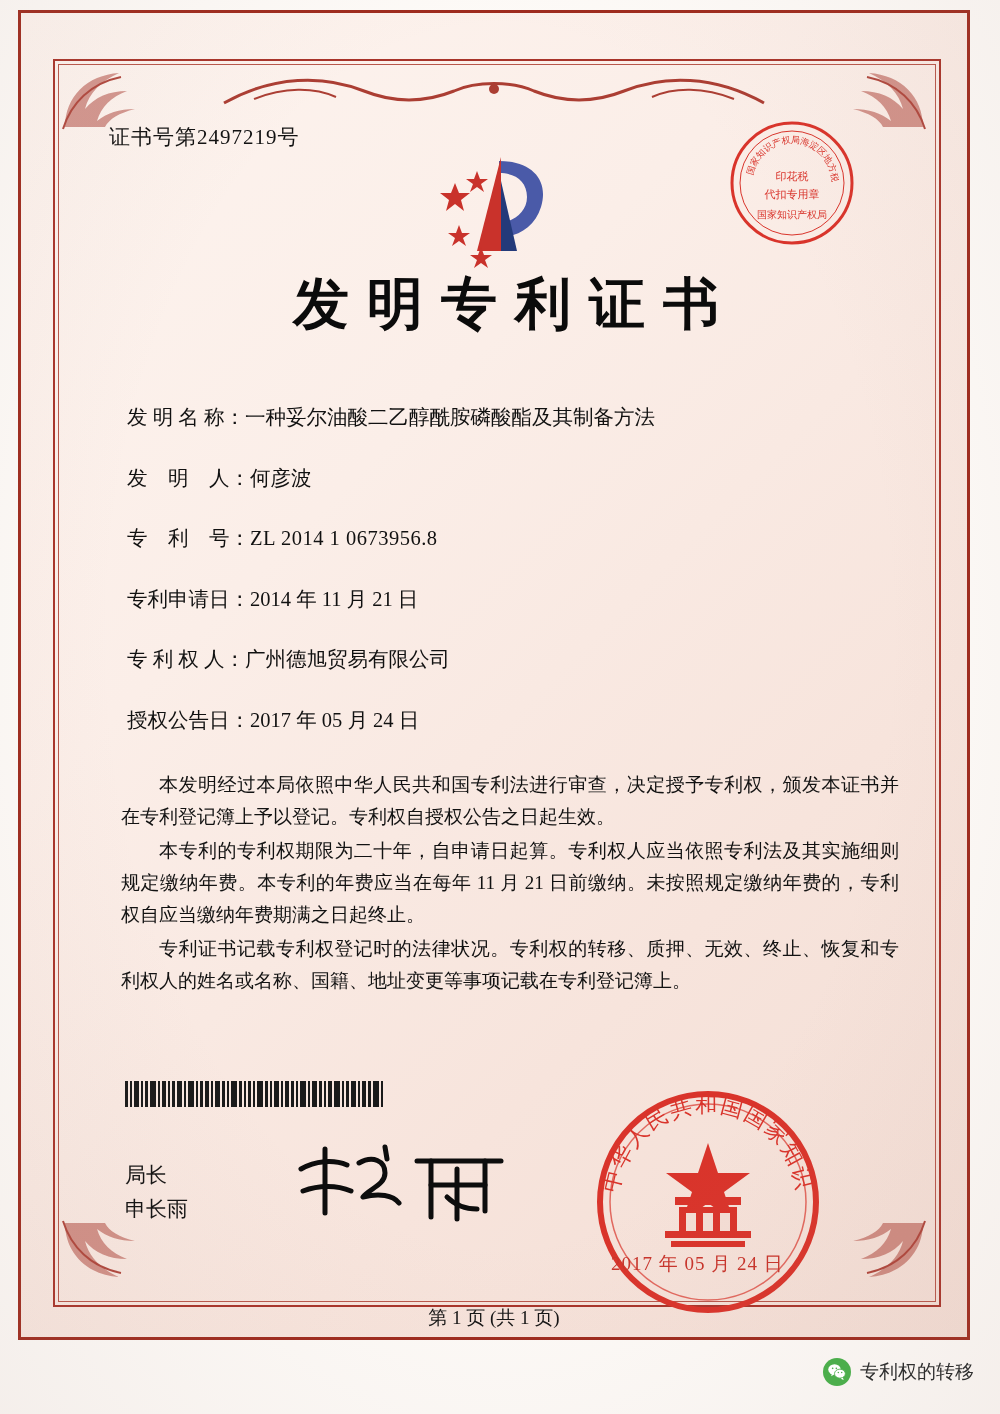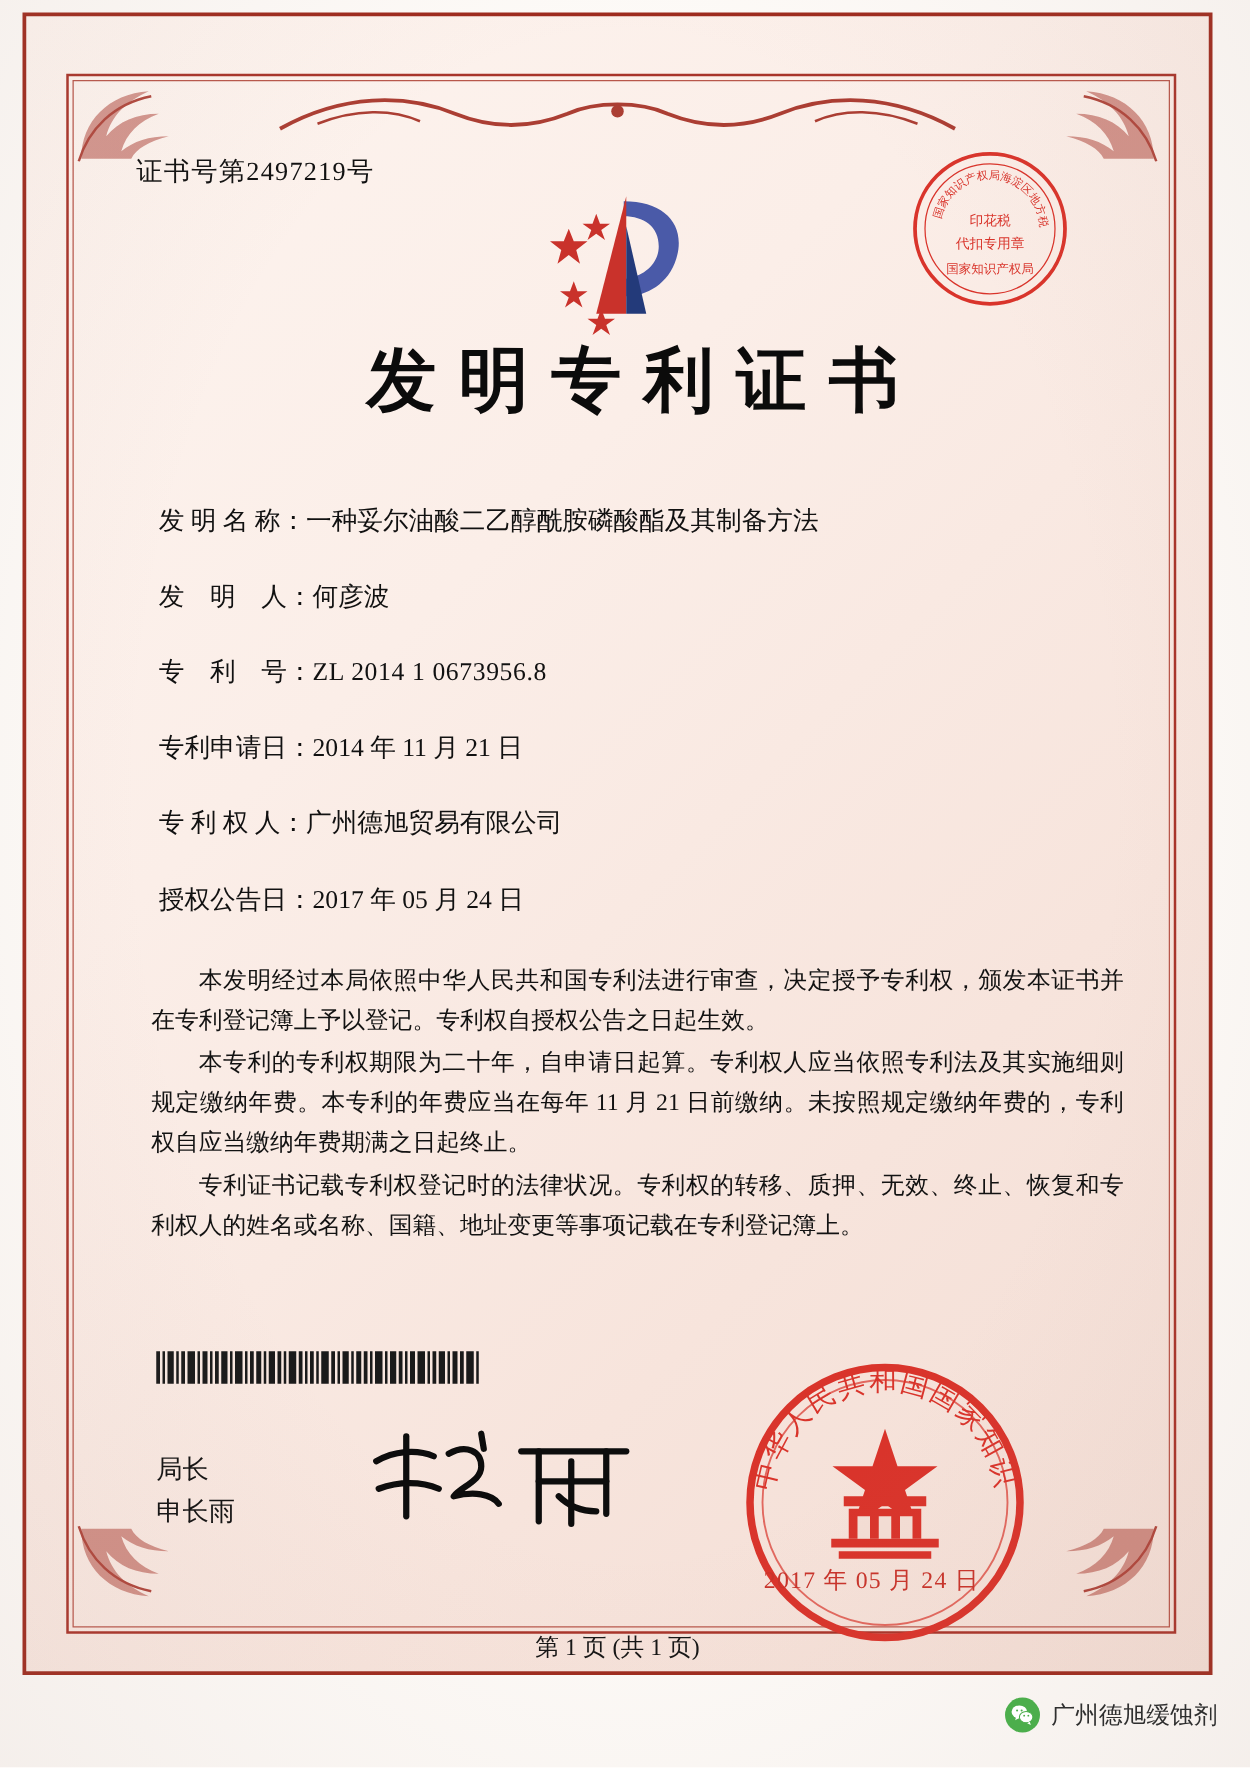--- a/index.html
+++ b/index.html
@@ -481,16 +481,16 @@
         <ellipse cx="9" cy="9" rx="7.5" ry="6.2" fill="#ffffff"></ellipse>
         <polygon points="6,13.5 5,17 8.5,15" fill="#ffffff"></polygon>
         <ellipse cx="15.5" cy="14" rx="6.5" ry="5.4" fill="#ffffff" stroke="#4cae4c" stroke-width="1"></ellipse>
         <polygon points="19,18.5 20,21.5 16.5,20" fill="#ffffff"></polygon>
         <circle cx="6.8" cy="7.6" r="1" fill="#4cae4c"></circle>
         <circle cx="11.2" cy="7.6" r="1" fill="#4cae4c"></circle>
         <circle cx="13.6" cy="12.6" r=".9" fill="#4cae4c"></circle>
         <circle cx="17.6" cy="12.6" r=".9" fill="#4cae4c"></circle>
       </svg>
     </span>
-    <span class="footer-brand-text">广州德旭缓蚀剂</span>
+    <span class="footer-brand-text">专利权的转移</span>
   </div>
 
 </div>
 
 </body></html>

